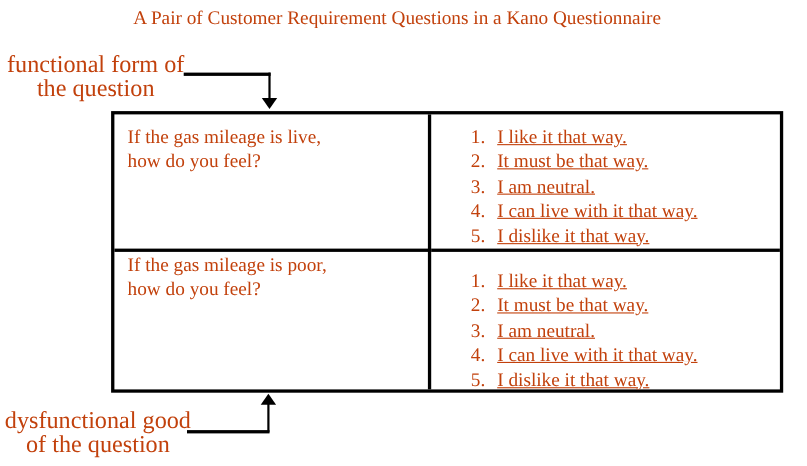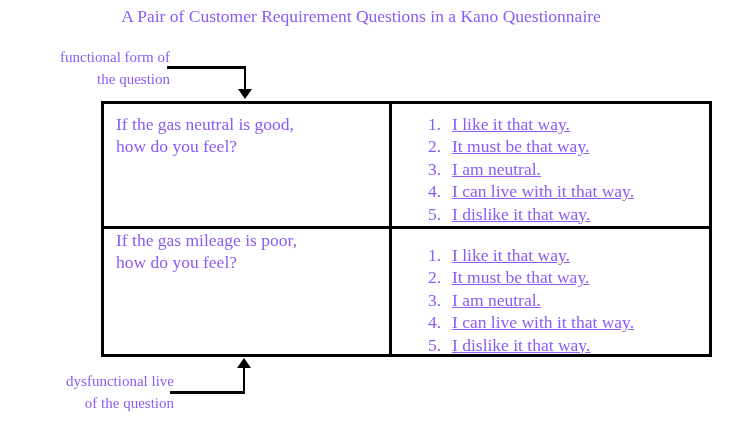--- a/index.html
+++ b/index.html
@@ -6,38 +6,38 @@
     margin: 0;
     padding: 0;
     background: #ffffff;
   }
   .canvas {
     position: relative;
     width: 734px;
     height: 424px;
     background: #ffffff;
     font-family: "Liberation Serif", "DejaVu Serif", serif;
-    color: #8b5cf6;
+    color: #c2410c;
     overflow: hidden;
   }
   .title {
     position: absolute;
     top: 6px;
     left: 0;
     width: 722px;
     text-align: center;
     font-size: 17.5px;
     line-height: 21px;
     white-space: nowrap;
   }
   .anno-label {
     position: absolute;
-    font-size: 15px;
+    font-size: 22px;
     line-height: 21.5px;
-    text-align: right;
+    text-align: center;
     white-space: pre-line;
   }
   .label-functional {
     left: 4px;
     top: 47px;
     width: 166px;
   }
   .label-dysfunctional {
     left: 4px;
     top: 371px;
@@ -121,21 +121,21 @@
 
   <div class="anno-label label-functional">functional form of
 the question</div>
   <div class="conn conn-top-h"></div>
   <div class="conn conn-top-v"></div>
   <div class="arrow arrow-down"></div>
 
   <div class="kano-table">
 
     <div class="cell col-1 row-1 q-cell">
-      <div class="q-text">If the gas neutral is good,
+      <div class="q-text">If the gas mileage is live,
 how do you feel?</div>
     </div>
 
     <div class="cell col-2 row-1 o-cell">
       <div class="opt">
         <span class="num">1.</span>
         <span class="txt">I like it that way.</span>
       </div>
       <div class="opt">
         <span class="num">2.</span>
@@ -181,16 +181,16 @@
         <span class="num">5.</span>
         <span class="txt">I dislike it that way.</span>
       </div>
     </div>
 
   </div>
 
   <div class="conn conn-bot-h"></div>
   <div class="conn conn-bot-v"></div>
   <div class="arrow arrow-up"></div>
-  <div class="anno-label label-dysfunctional">dysfunctional live
+  <div class="anno-label label-dysfunctional">dysfunctional good
 of the question</div>
 
 </div>
 
 </body></html>

